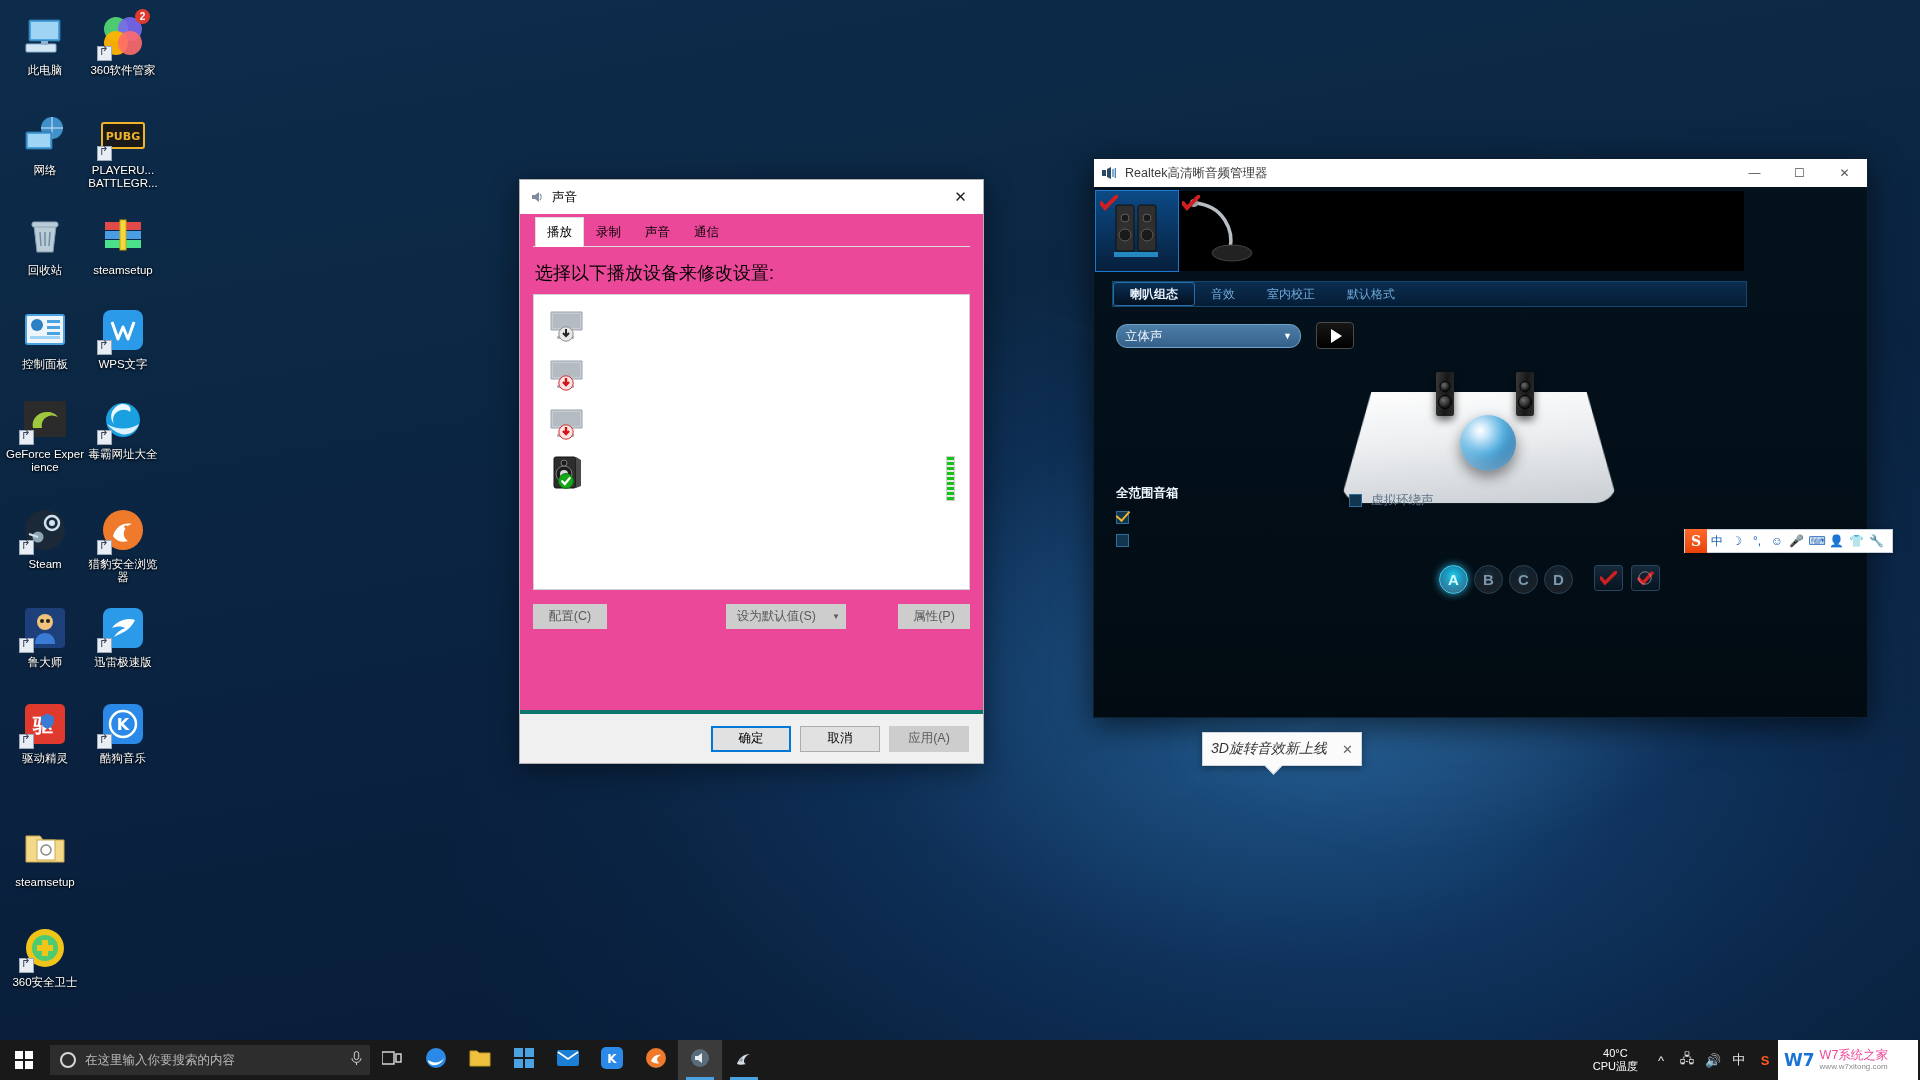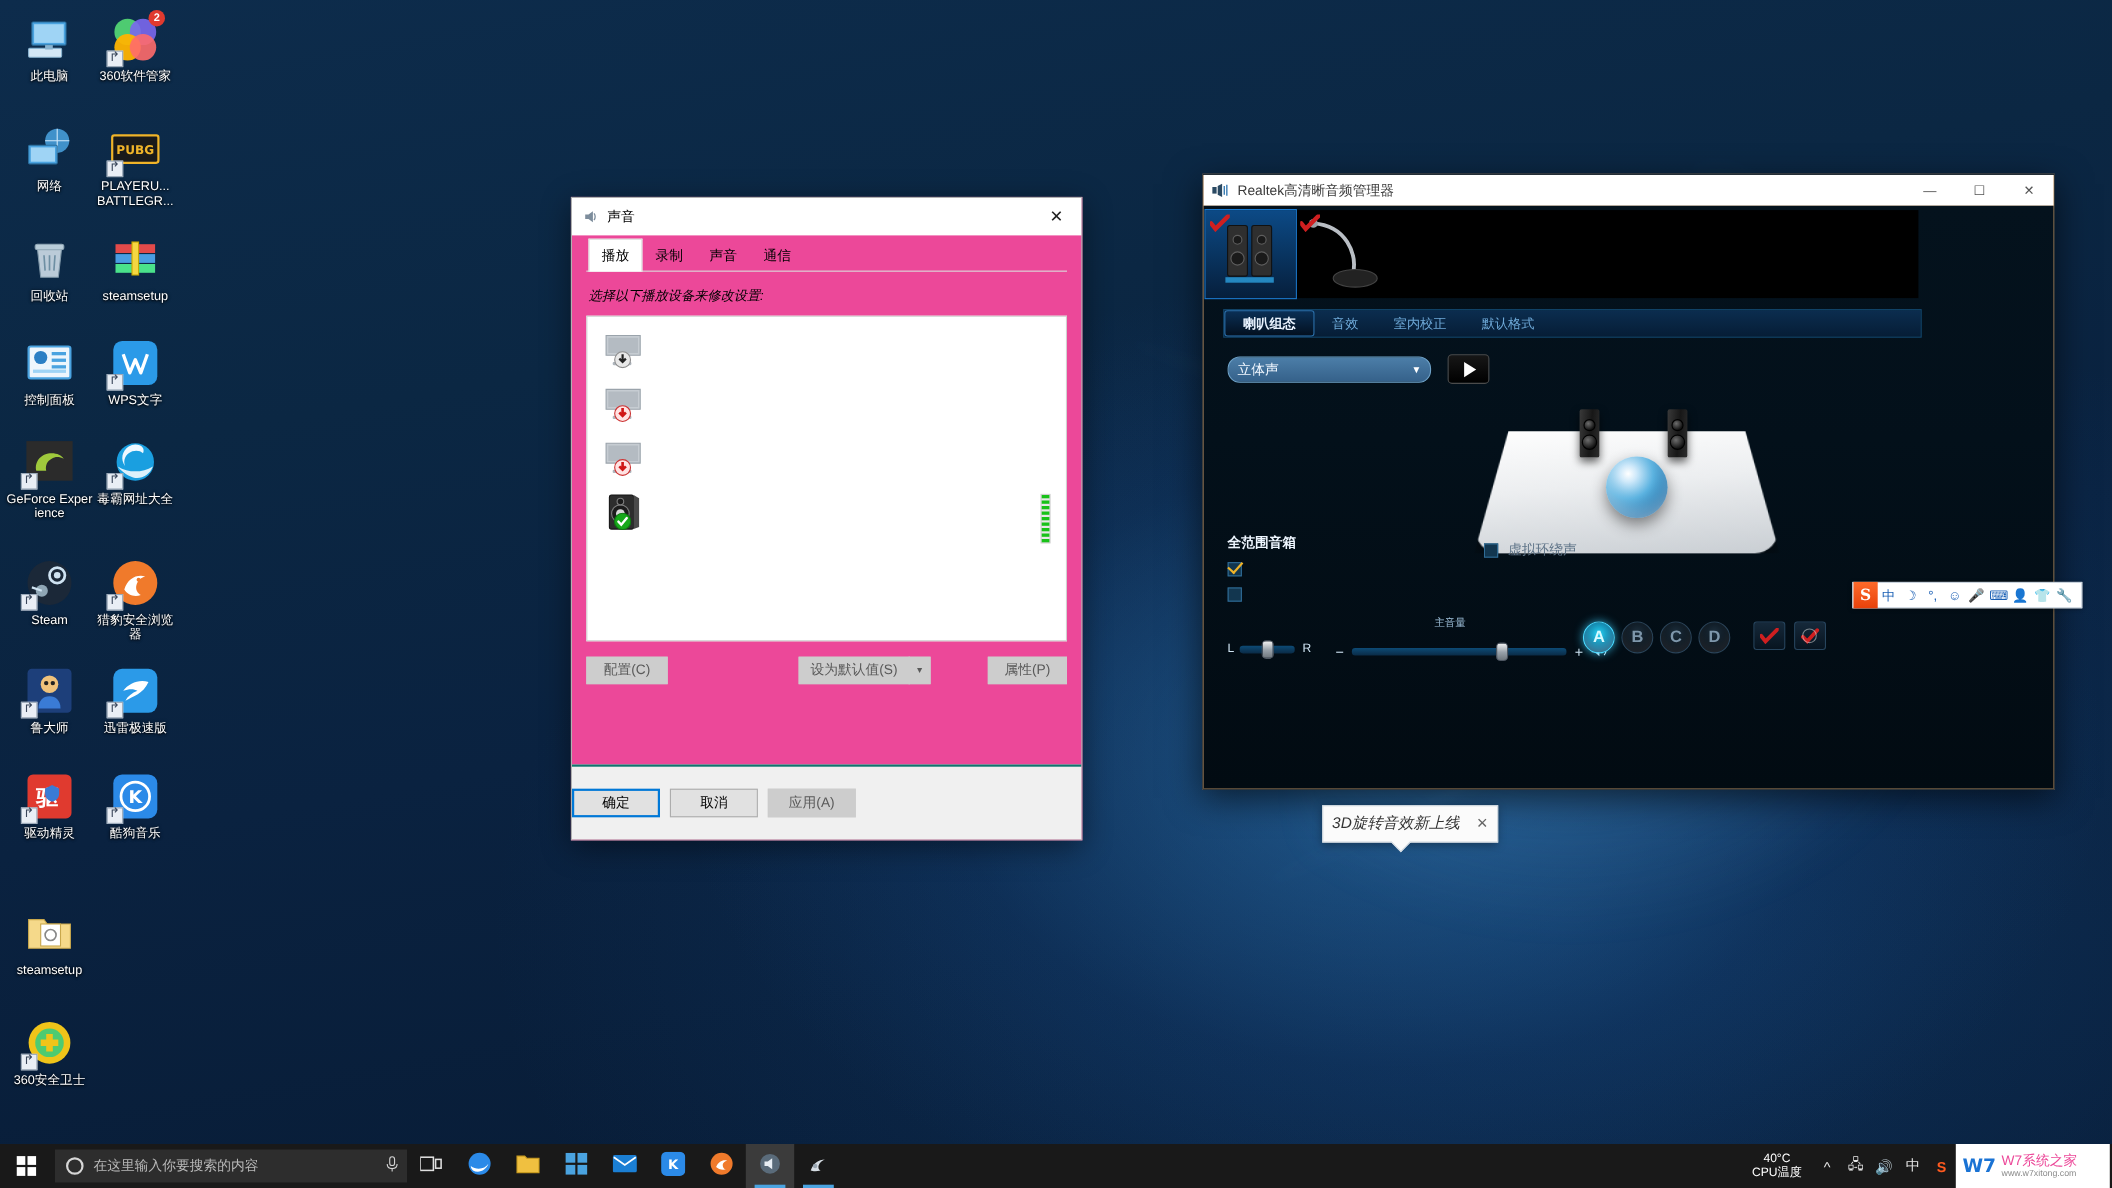--- a/index.html
+++ b/index.html
@@ -50,21 +50,21 @@
     font-size:12px; color:#000;
   }
   #sd-title { height:34px; display:flex; align-items:center; padding:0 0 0 9px; background:#fff; }
   #sd-title .tico { width:16px; height:16px; margin-right:7px; position:relative; }
   #sd-title .ttxt { font-size:12.5px; }
   #sd-close { margin-left:auto; width:45px; height:34px; display:flex; align-items:center; justify-content:center; font-size:15px; color:#222; }
   #sd-body { padding:0 13px; }
   #sd-tabs { display:flex; border-bottom:1px solid #dcdcdc; margin-top:2px; padding-left:2px; }
   .sd-tab { padding:6px 11px 6px; font-size:12.5px; border:1px solid transparent; border-bottom:none; position:relative; top:1px; color:#000; }
   .sd-tab.active { background:#fff; border-color:#dcdcdc; }
-  #sd-hint { margin:14px 0 9px 2px; font-size:12px;font-style:italic; }
+  #sd-hint { margin:14px 0 9px 2px; font-size:18px; }
   #dev-list { background:#fff; border:1px solid #d0d0d0; height:296px; padding:6px 0 0; overflow:hidden; position:relative; }
   .dev-row { display:flex; align-items:flex-start; padding:7px 10px 6px 14px; position:relative; }
   .dev-ico { width:40px; height:36px; position:relative; flex:0 0 40px; margin-right:10px; }
   .dev-txt .n1 { font-size:12.5px; color:#000; line-height:15px; }
   .dev-txt .n2 { font-size:12.5px; color:#6d6d6d; line-height:15px; }
   .dev-txt .n3 { font-size:12.5px; color:#6d6d6d; line-height:15px; }
   .vu { position:absolute; right:14px; top:8px; width:9px; height:45px; background:#e8e8e8; border:1px solid #cfcfcf; }
   .vu i { position:absolute; left:0; right:0; height:3px; background:#19c219; }
 
   #sd-actions { display:flex; align-items:center; margin:14px 0 0;gap:44px; }
@@ -72,21 +72,21 @@
     background:#cdcdcd; border:1px solid #cdcdcd; color:#5a5a5a;
     font-size:12.5px; padding:0 10px; height:25px; min-width:74px;
     font-family:inherit;
   }
   .winbtn.enabled { background:#e1e1e1; border:1px solid #adadad; color:#000; }
   .winbtn.default { border:2px solid #0078d7; background:#e1e1e1; color:#000; }
   #btn-setdefault-wrap { margin-left:auto; display:flex; }
   #btn-setdefault { min-width:96px; }
   #btn-setdefault-arrow { width:20px; min-width:20px; padding:0; display:flex; align-items:center; justify-content:center; font-size:8px; margin-left:-1px; }
   #btn-props { margin-left:8px; min-width:72px; }
-  #sd-footer { position:absolute; left:0; right:0; bottom:0; height:68px; background:#f0f0f0; border-top:2px solid #0f766e; display:flex; align-items:center; justify-content:flex-start; padding-right:14px; gap:9px; }
+  #sd-footer { position:absolute; left:0; right:0; bottom:0; height:53px; background:#f0f0f0; border-top:4px solid #0f766e; display:flex; align-items:center; justify-content:flex-end; padding-right:14px; gap:9px; }
   #sd-footer .winbtn { min-width:80px; height:26px; }
 
   
   #realtek {
     position:absolute; left:1093px; top:158px; width:775px; height:560px;
     background:#fdba74; border:1px solid #0d2030;
     box-shadow:0 8px 30px rgba(0,0,0,0.6);
     color:#cfe3f2; font-size:12px; overflow:hidden;
   }
   #rt-title { height:28px; background:#fff; display:flex; align-items:center; padding-left:8px; color:#333; }
@@ -597,43 +597,20 @@
             <span class="cblbl dim"></span>
           </div>
         </div>
     </div>
 
     <div id="cb-virtual">
       <span class="cbox"></span>
       <span class="cblbl dim">虚拟环绕声</span>
     </div>
 
-    <div id="rt-sliders">
-      <div id="vol-label">主音量</div>
-      <div class="sl-lr">
-        <span class="lt">L</span>
-        <span class="lrbar">
-            <span class="knob" style="left:20px"></span>
-          </span>
-        <span class="lt" style="margin:0 0 0 7px">R</span>
-      </div>
-      <div class="sl-master">
-        <span class="pm" style="margin-right:7px">−</span>
-        <span class="mbar">
-            <span class="knob" style="left:131px"></span>
-          </span>
-        <span class="pm" style="margin:0 7px 0 8px">+</span>
-        <span>
-          <svg width="17" height="14" viewBox="0 0 17 14">
-              <path d="M1 5h3l4-3.5v11L4 9H1z" fill="#cfe3f2"></path>
-              <path d="M10 4.2c1.3 1.6 1.3 4 0 5.6M12.3 2.4c2.3 2.6 2.3 6.6 0 9.2" stroke="#cfe3f2" stroke-width="1.1" fill="none"></path>
-            </svg>
-        </span>
-      </div>
-    </div>
 
     <div id="abcd">
         <div class="abtn on">A</div>
         <div class="abtn">B</div>
         <div class="abtn">C</div>
         <div class="abtn">D</div>
       </div>
     <div id="rt-chk2">
       <div class="sqbtn">
         <svg width="17" height="15" viewBox="0 0 17 15">

